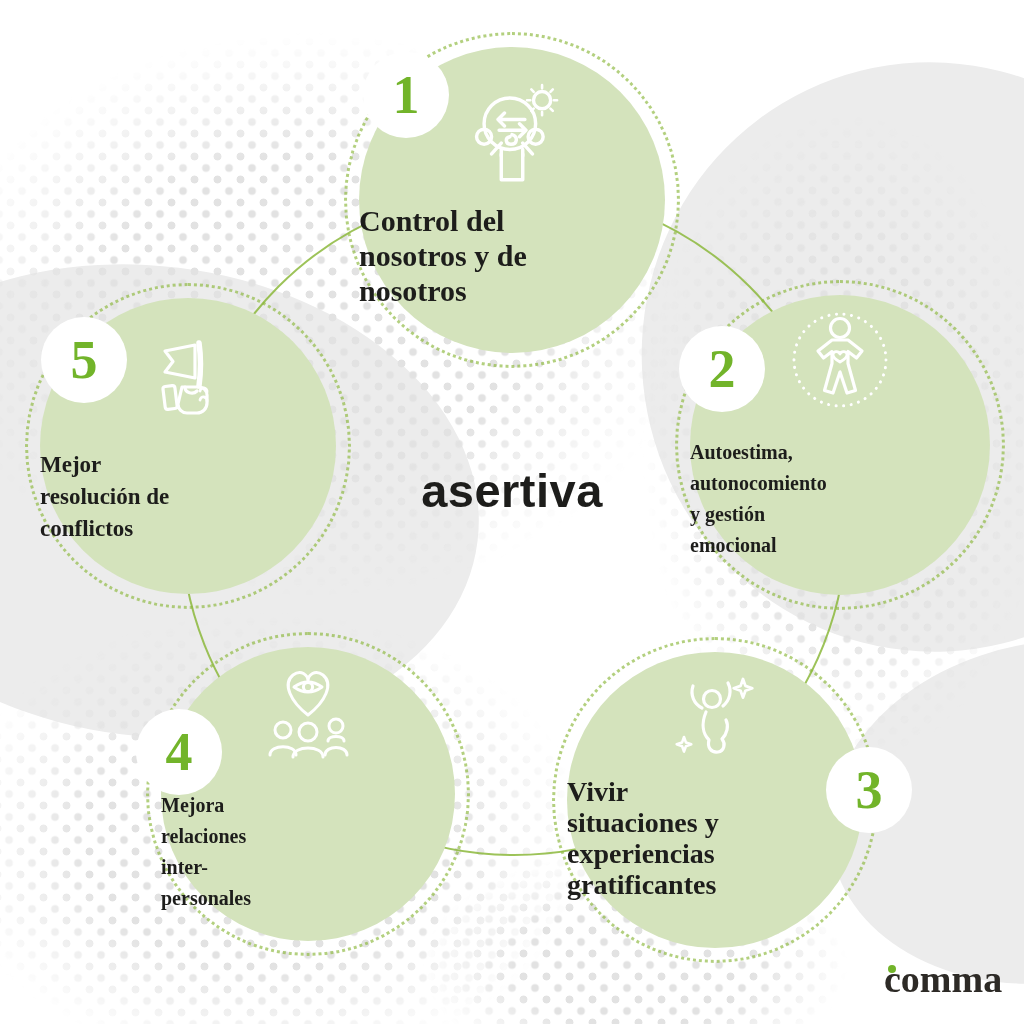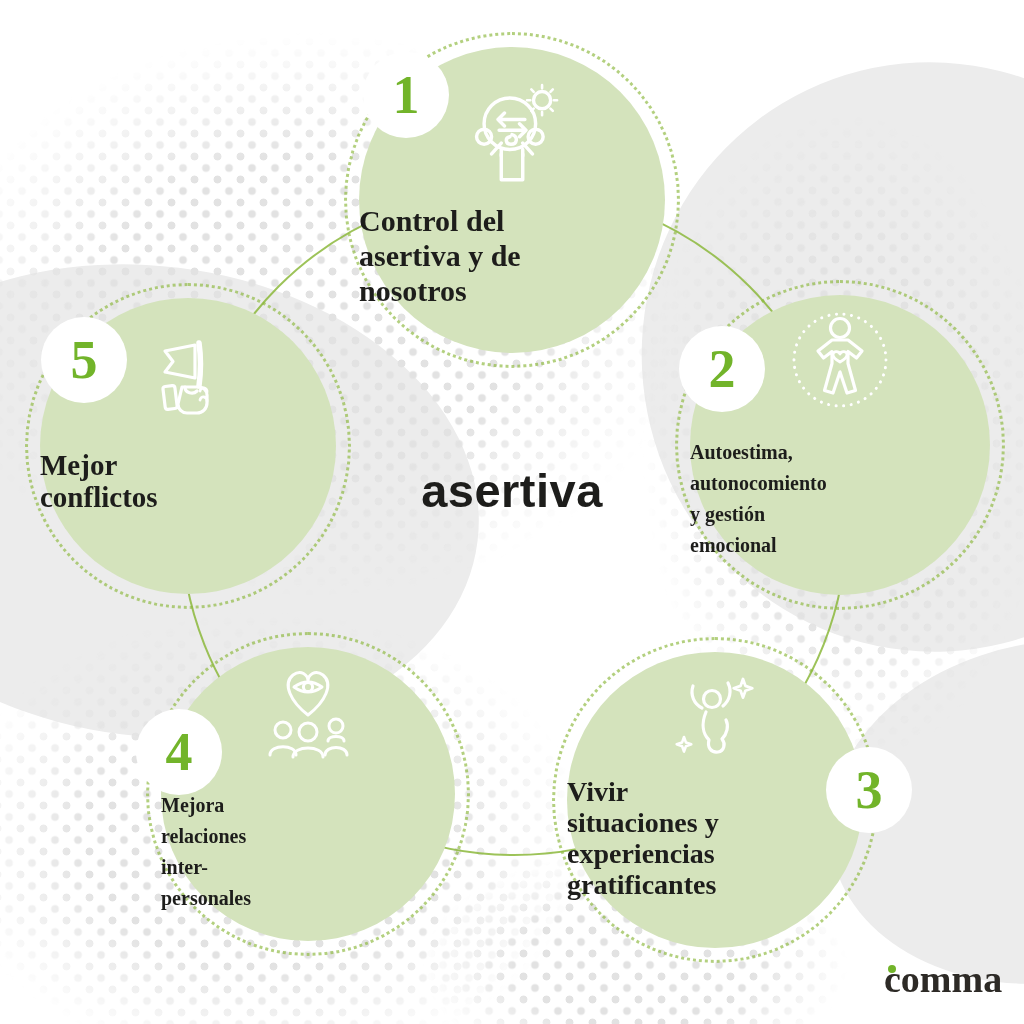--- a/index.html
+++ b/index.html
@@ -55,21 +55,21 @@
   .bubble-text{
     position:absolute;left:0;width:100%;text-align:left;z-index:2;
     font-family:"Liberation Serif","DejaVu Serif",serif;font-weight:700;
     color:var(--text-dark);
   }
   .bubble-text span{display:block;}
   #t1{top:156px;font-size:30px;line-height:35px;}
   #t2{top:142px;font-size:20px;line-height:31px;}
   #t3{top:124px;font-size:28px;line-height:31px;}
   #t4{top:143px;font-size:20px;line-height:31px;}
-  #t5{top:151px;font-size:29px;line-height:32px;}
+  #t5{top:151px;font-size:23px;line-height:32px;}
   .icon{position:absolute;left:50%;transform:translateX(-50%);}
   .icon svg{display:block;}
   #i1{top:36px;}
   #i2{top:12px;}
   #i3{top:20px;}
   #i4{top:16px;}
   #i5{top:36px;}
   
   .badge{
     position:absolute;width:86px;height:86px;background:#fff;border-radius:50%;z-index:5;
@@ -129,21 +129,21 @@
         <path d="M40 44 H65 M65 44 l-6 -6 M65 44 l-6 6"></path>
         <path d="M52 48 c6 2 5 9 -1 9 c-5 0 -6 -6 -1 -7"></path>
         <path d="M33 66 L42 56 M71 66 L62 56"></path>
         <path d="M33 66 v34 h-0 M71 66 v34 M33 100 h38" stroke-width="0" opacity="0"></path>
         <path d="M42 68 v-6 M62 68 v-6"></path>
         <path d="M42 66 v24 h20 v-24"></path>
       </svg>
     </div>
     <div class="bubble-text" id="t1">
       <span>Control del</span>
-      <span>asertiva y de</span>
+      <span>nosotros y de</span>
       <span>nosotros</span>
     </div>
   </div>
 
   <div class="bubble" id="c2">
     <div class="icon" id="i2">
       <svg width="106" height="106" viewBox="0 0 106 106" fill="none" stroke="#ffffff" stroke-width="3.2" stroke-linecap="round" stroke-linejoin="round">
         <circle cx="53" cy="53" r="46" stroke-width="3" stroke-dasharray="0.1 7.5"></circle>
         <circle cx="53" cy="21" r="9.5"></circle>
         <path d="M45 33 h16 l14 11 -5.5 7 -8.5 -6.5 v12 l7.5 27 -8.5 2.5 -7 -21 -7 21 -8.5 -2.5 7.5 -27 v-12 l-8.5 6.5 -5.5 -7 z"></path>
@@ -205,20 +205,21 @@
         <path d="M57 11 L27 17 L35 27.5 L27 38 L57 44 Z"></path>
         <path d="M61 9 Q64 30 61 52" stroke-width="5.5"></path>
         <path d="M44 53 h17 a8 8 0 0 1 8 8 v8 a10 10 0 0 1 -10 10 h-10 a9 9 0 0 1 -9 -9 z"></path>
         <path stroke-width="2.8" d="M62 57 a3.5 3.5 0 0 1 7 1 M62 66 a3.5 3.5 0 0 1 7 1"></path>
         <path d="M47 53 c0 6 8 8 12 4"></path>
         <rect x="26" y="52" width="12" height="23" rx="2.5" transform="rotate(-7 32 63)"></rect>
       </svg>
     </div>
     <div class="bubble-text" id="t5">
       <span>Mejor</span>
+      <span>resolución de</span>
       <span>conflictos</span>
     </div>
   </div>
 
   <div class="badge" id="b1">1</div>
   <div class="badge" id="b2">2</div>
   <div class="badge" id="b3">3</div>
   <div class="badge" id="b4">4</div>
   <div class="badge" id="b5">5</div>
 

